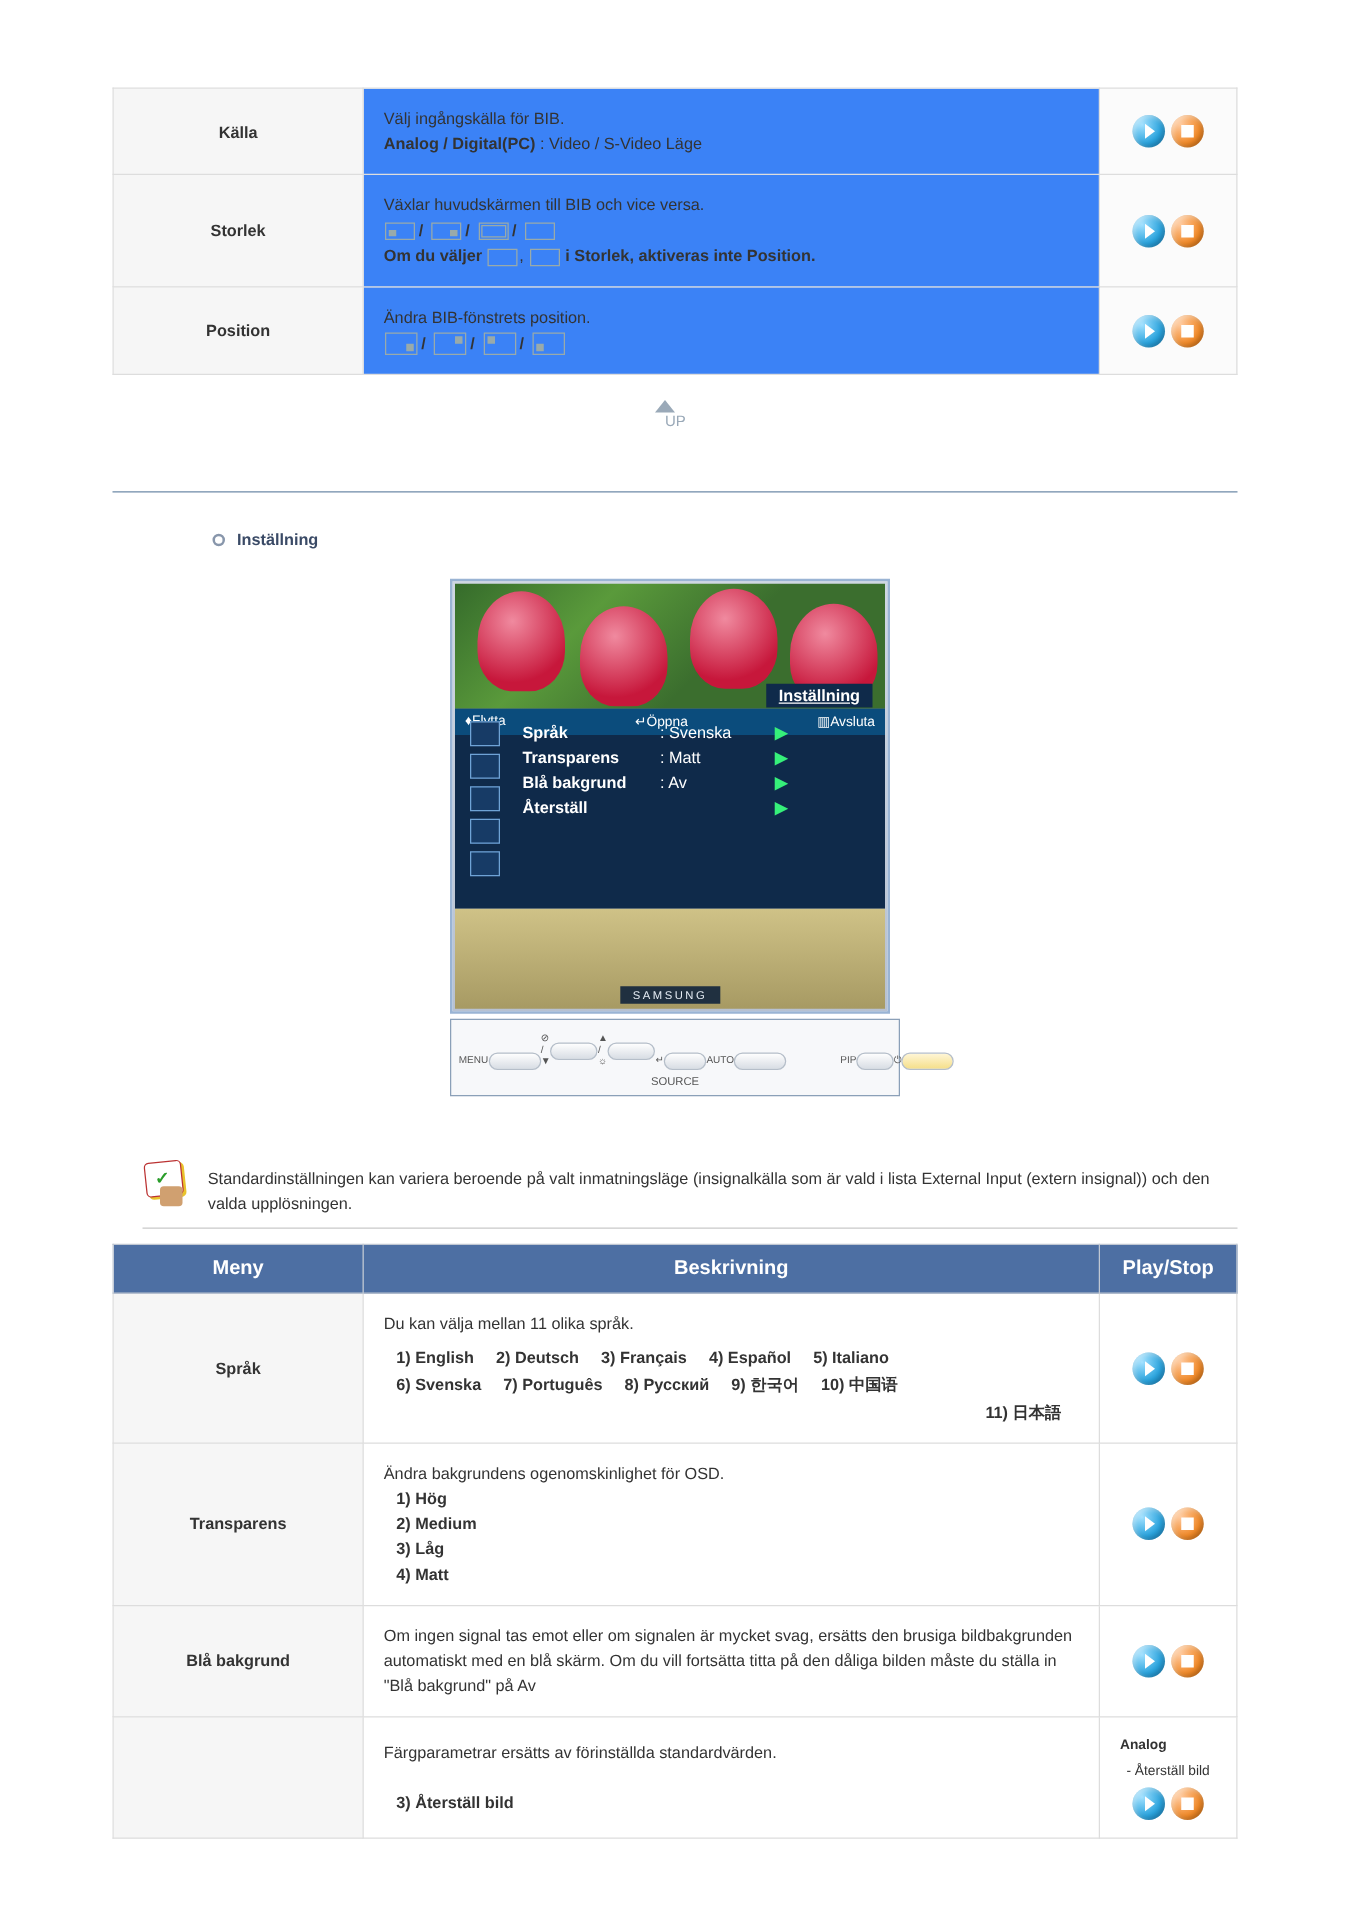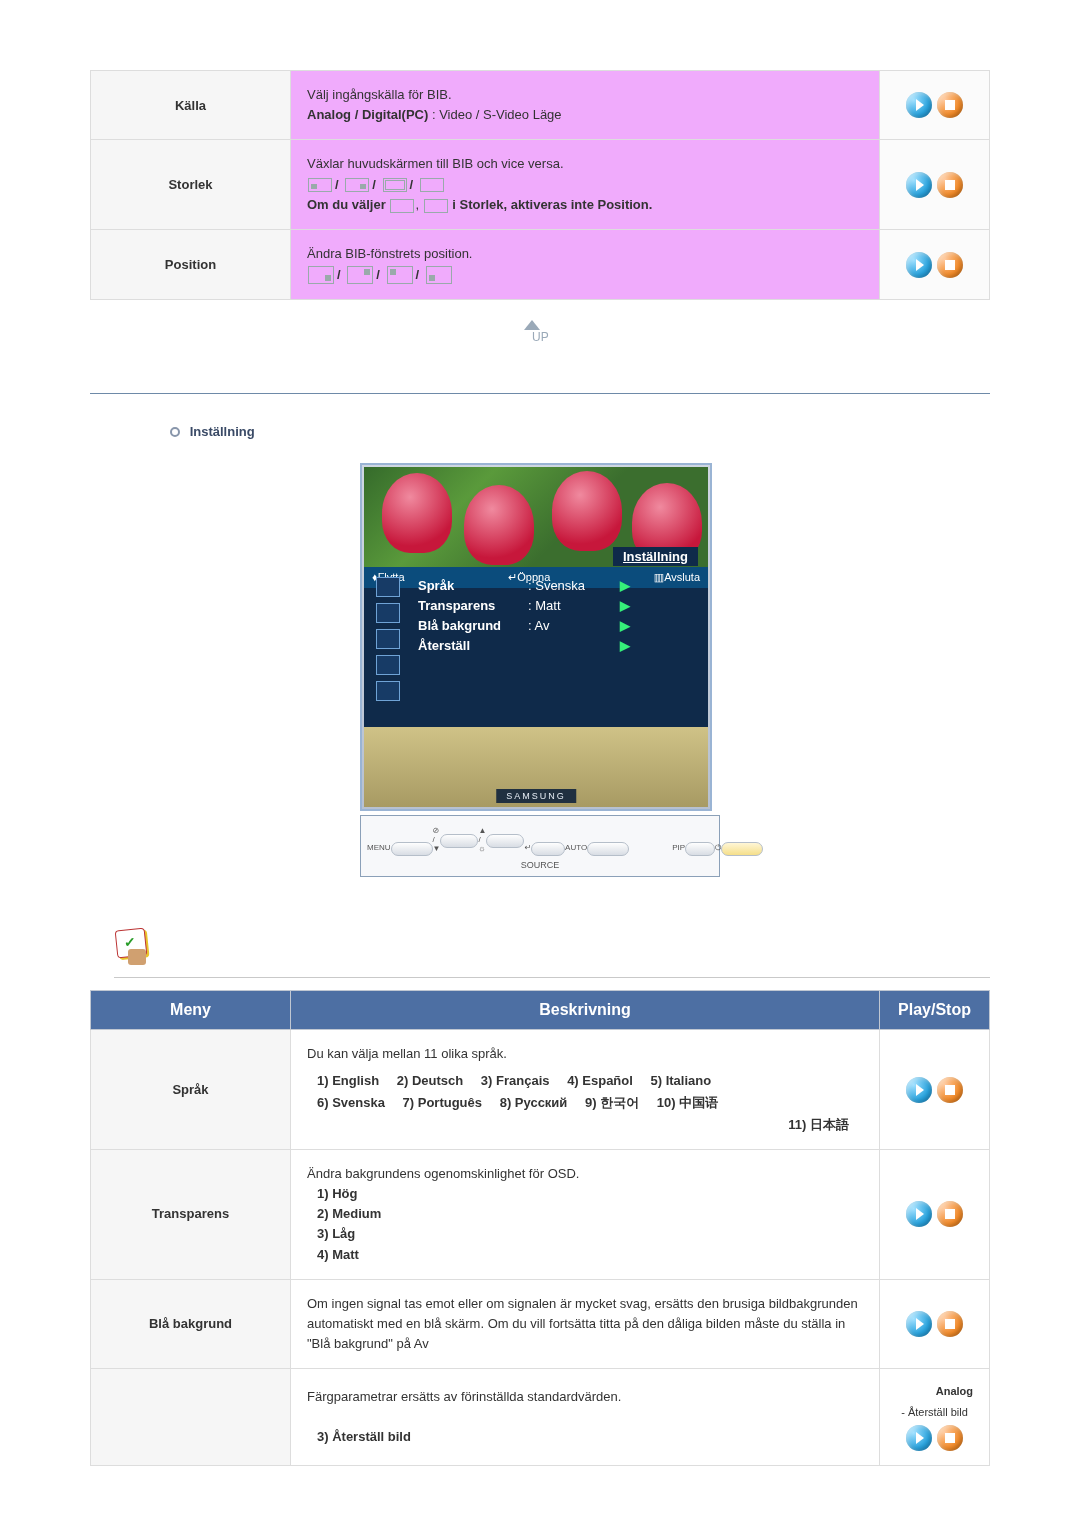--- a/index.html
+++ b/index.html
@@ -1,21 +1,21 @@
 <!DOCTYPE html>
 <html><head>
 <meta charset="utf-8">
 <style>
   * { box-sizing: border-box; margin: 0; padding: 0; }
   body { font-family: Arial, Helvetica, sans-serif; font-size: 13px; background: #fff; color: #333; }
   .page { width: 1080px; margin: 0 auto; padding: 70px 90px 40px 90px; }
   .top-table { width: 100%; border-collapse: collapse; border: 1px solid #ddd; }
   .top-table td { border: 1px solid #ddd; padding: 14px 16px; vertical-align: middle; }
   .top-table .label-cell { width: 200px; text-align: center; font-weight: bold; background: #f6f6f6; }
-  .top-table .desc-cell { background: #f0abfc; line-height: 1.55; color: #333; }
+  .top-table .desc-cell { background: #3b82f6; line-height: 1.55; color: #333; }
   .top-table .btn-cell { width: 110px; text-align: center; background: #fbfbfb; }
   .bold { font-weight: bold; }
   .size-icons { display: inline-block; vertical-align: middle; }
   .size-icon { display:inline-block; width:24px; height:14px; border:1px solid #9aa; position:relative; margin:0 1px; vertical-align:middle; }
   .size-icon .inner { position:absolute; background:#9aa; }
   .slash { display:inline-block; font-weight:bold; margin:0 2px; vertical-align:middle; }
   .pos-icons .size-icon { width:26px; height:18px; }
   .play-btn, .stop-btn { display:inline-block; width:26px; height:26px; border-radius:50%; vertical-align:middle; box-shadow:inset -2px -2px 4px rgba(0,0,0,.15), inset 2px 2px 4px rgba(255,255,255,.5); position:relative; }
   .play-btn { background: radial-gradient(circle at 30% 30%, #9fe0ff, #2aa3dd 60%, #1272a8); margin-right:2px;}
   .stop-btn { background: radial-gradient(circle at 30% 30%, #ffc799, #f08a2a 60%, #b55d08); }
@@ -58,21 +58,21 @@
   .note-icon .plate { width:30px; height:28px; background:#fff; border:1px solid #b33; border-radius:4px; transform:rotate(-6deg); position:absolute; left:2px; top:2px; box-shadow:2px 2px 0 #e9c32c;}
   .note-icon .check { position:absolute; left:10px; top:7px; color:#2a9d2a; font-weight:bold; font-size:14px;}
   .note-icon .hand { position:absolute; left:14px; top:22px; width:18px; height:16px; background:#d0a070; border-radius:3px;}
   .note-text { color:#333; line-height:1.5; padding-top:6px;}
   .main-table { width:100%; border-collapse:collapse; border:1px solid #ddd; }
   .main-table th { background:#4d6fa3; color:#fff; font-weight:bold; padding:10px 8px; border:1px solid #c0c7d2; font-size:16px;}
   .main-table td { border:1px solid #ddd; padding:14px 16px; vertical-align:middle; line-height:1.55; }
   .main-table .label-cell { width:200px; text-align:center; font-weight:bold; background:#f6f6f6;}
   .main-table .btn-cell { width:110px; text-align:center;}
   .lang-row span { display:inline-block; margin-right:14px; }
-  .analog-label { font-size:11px; font-weight:bold; text-align:right; margin-bottom:4px;}
+  .analog-label { font-size:11px; font-weight:bold; text-align:left; margin-bottom:4px;}
   .sub-label { font-size:11px; text-align:center; margin-bottom:4px;}
   .pip-label { font-size:9px; color:#555;padding-left:43px; }
 </style>
 </head>
 <body>
 
 <div class="page">
 
   <table class="top-table">
     <tbody>
@@ -237,20 +237,21 @@
       <div class="source-label">SOURCE</div>
     </div>
   </div>
 
   <div class="note-block">
     <div class="note-icon">
       <div class="plate"></div>
         <div class="check">✓</div>
         <div class="hand"></div>
     </div>
+    <div class="note-text">Standardinställningen kan variera beroende på valt inmatningsläge (insignalkälla som är vald i lista External Input (extern insignal)) och den valda upplösningen.</div>
   </div>
 
   <table class="main-table">
     <tbody>
         <tr>
       <th>Meny</th>
       <th>Beskrivning</th>
       <th>Play/Stop</th>
     </tr>
 

